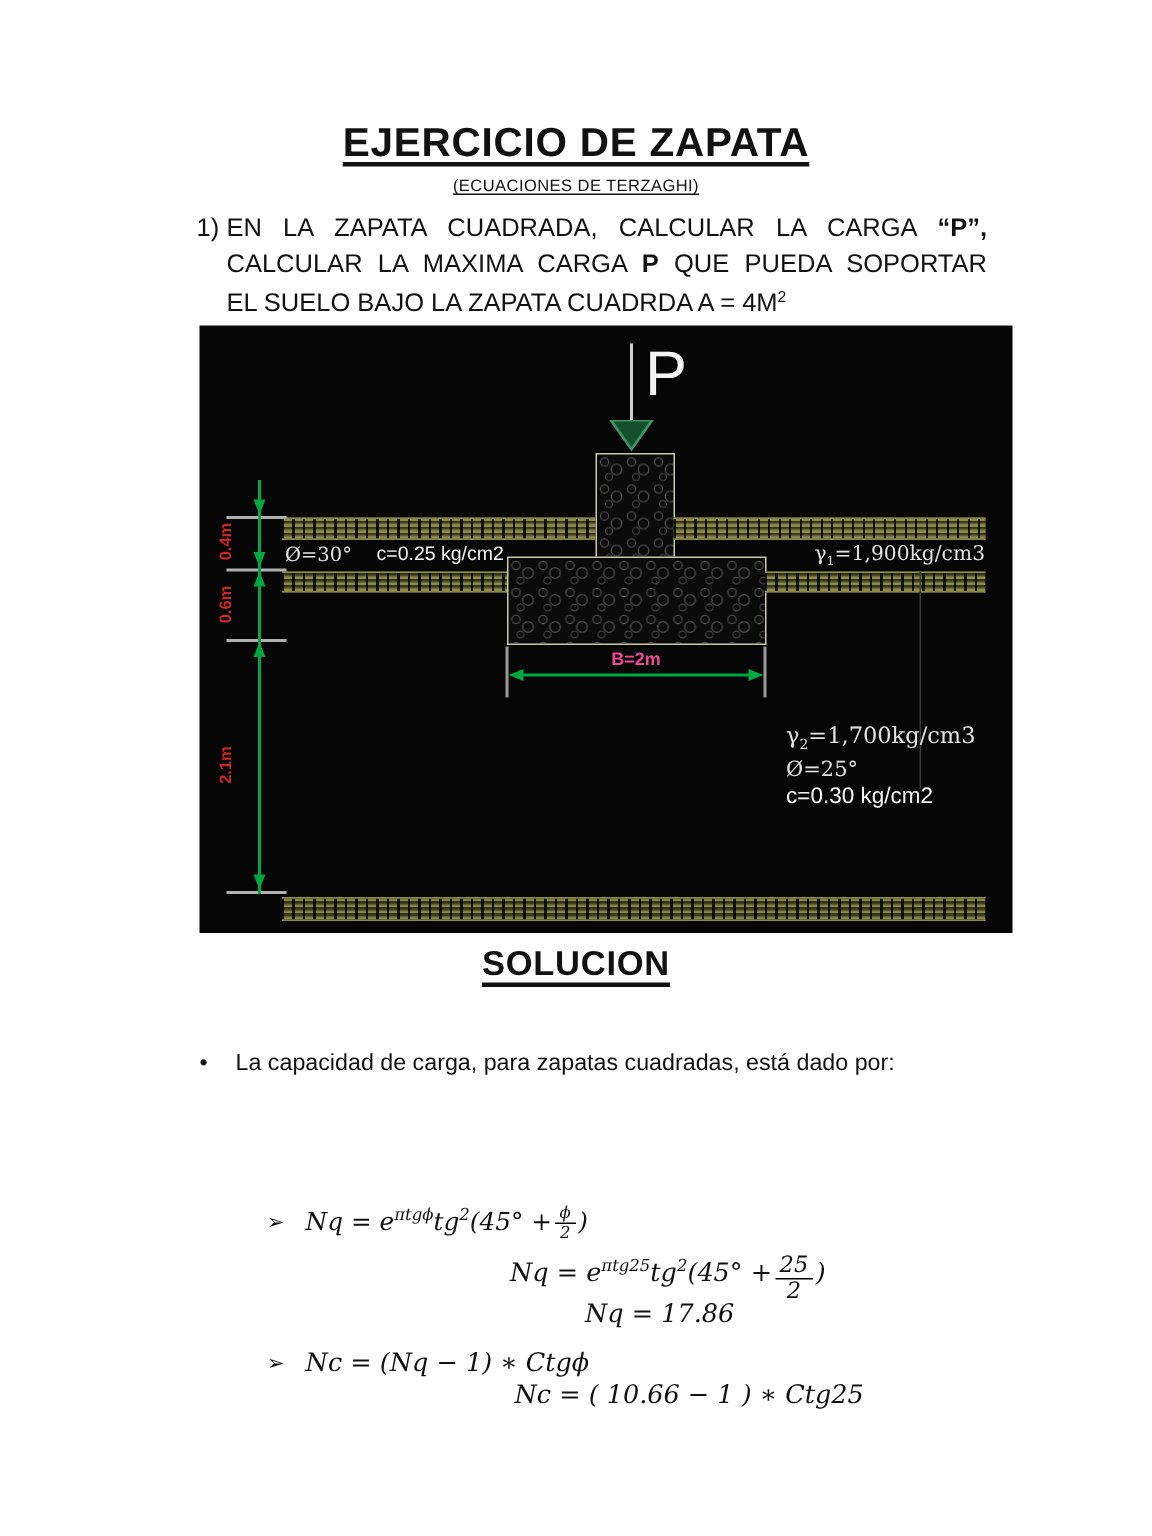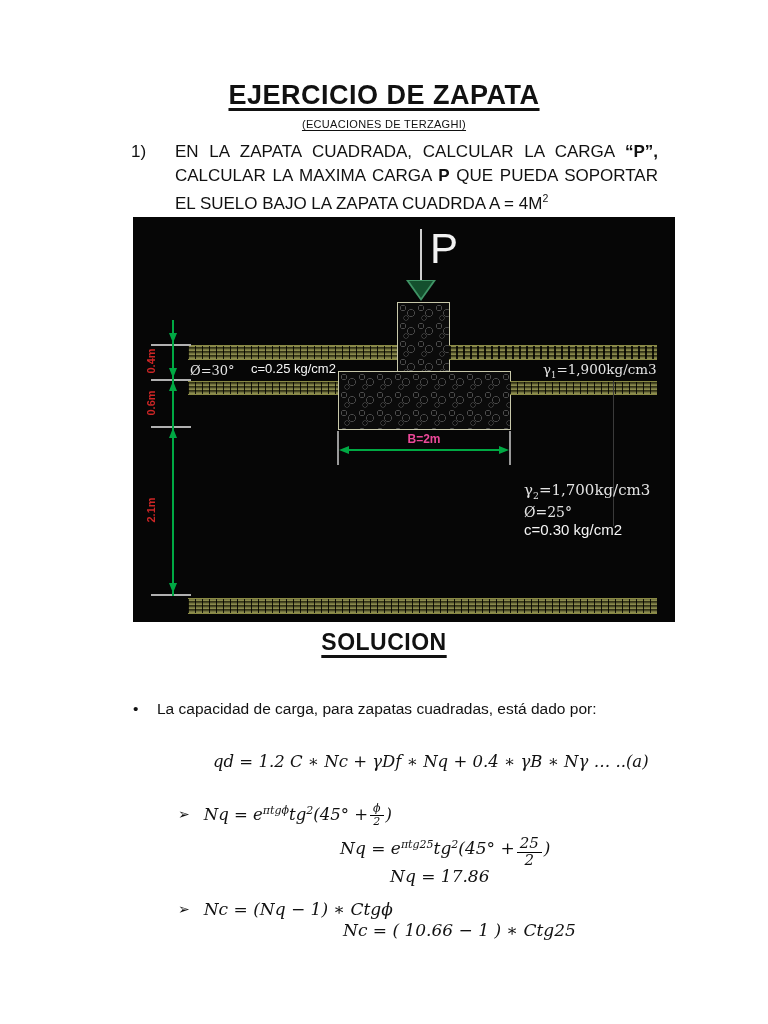--- a/index.html
+++ b/index.html
@@ -10,21 +10,21 @@
   
   .header{position:absolute;top:80px;left:0;width:100%;text-align:center;}
   .title{display:inline-block;font-size:27px;font-weight:bold;letter-spacing:.5px;
          text-decoration:underline;text-decoration-thickness:3px;text-underline-offset:4px;}
   .subtitle{margin-top:7px;font-size:11px;letter-spacing:.3px;
             text-decoration:underline;text-underline-offset:2px;}
 
   
   .problem{position:absolute;left:131px;top:140px;width:527px;font-size:17px;line-height:23.5px;}
   .prob-num{position:absolute;left:0;top:0;}
-  .prob-lines{margin-left:44px;}
+  .prob-lines{margin-left:20px;}
   .jline{text-align:justify;text-align-last:justify;}
   .lline{text-align:left;}
   .b{font-weight:bold;}
   sup{font-size:62%;}
   sub{font-size:62%;}
 
   
   .diagram{position:absolute;left:133px;top:217px;width:542px;height:405px;background:#060606;}
   .stone{background-color:#0b0b0b;border:1px solid #c8c8aa;
     background-image:
@@ -139,21 +139,20 @@
   </div>
 
   <div class="sol-head-wrap">
     <span class="sol-head">SOLUCION</span>
   </div>
 
   <div class="row" style="left:133px;top:700px;">
     <span class="bullet">•</span><span class="btext">La capacidad de carga, para zapatas cuadradas, está dado por:</span>
   </div>
 
-  <div class="row math" style="left:213px;top:752px;">qd = 1.2 C ∗ Nc + γDf ∗ Nq + 0.4 ∗ γB ∗ Nγ … ..(a)</div>
 
 
   <div class="row" style="left:178px;top:803px;">
     <span class="arrowhead-glyph">➢</span><span class="math"><span>Nq = e</span><sup>πtgϕ</sup><span>tg</span><sup>2</sup><span>(45° +</span><span class="frac sm"><span class="num">ϕ</span><span class="den">2</span></span><span>)</span></span>
   </div>
 
   <div class="row math" style="left:340px;top:836px;font-size:17px;">
     <span>Nq = e</span><sup>πtg25</sup><span>tg</span><sup>2</sup><span>(45° +</span><span class="frac lg"><span class="num">25</span><span class="den">2</span></span><span>)</span>
   </div>
 

